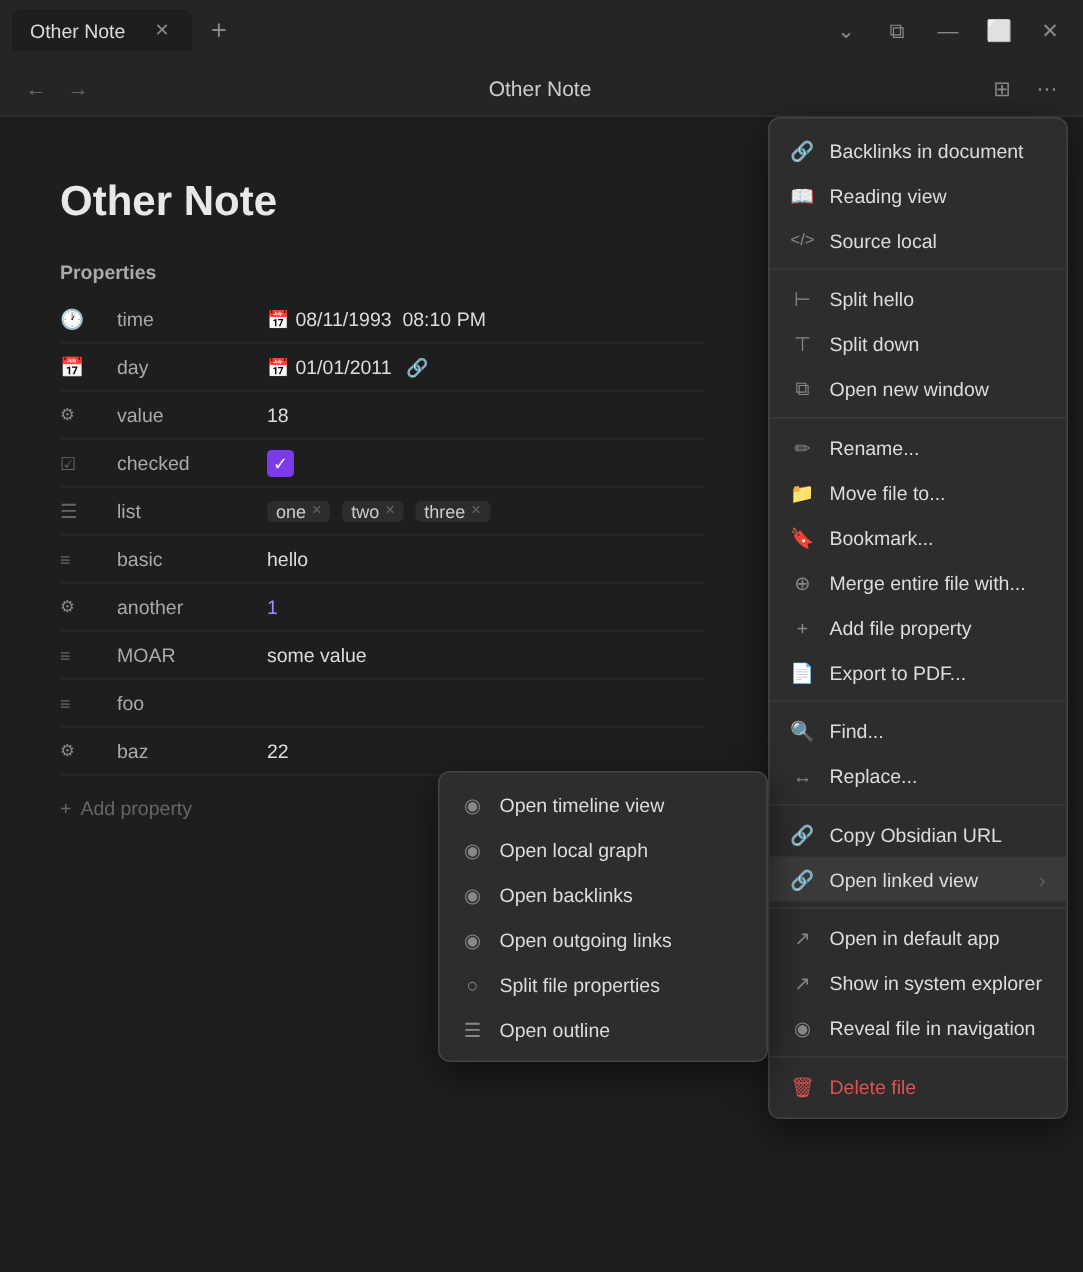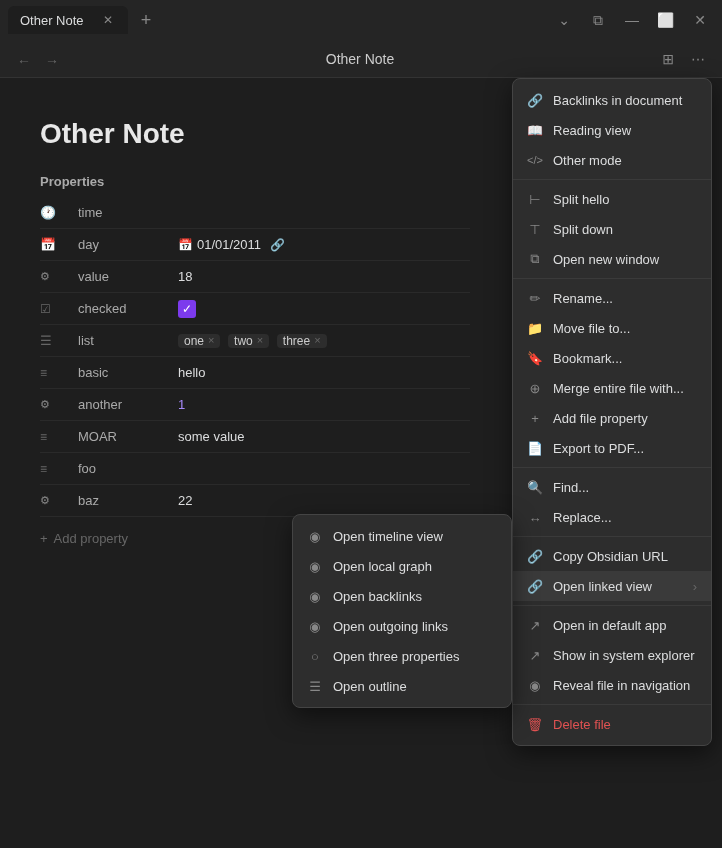--- a/index.html
+++ b/index.html
@@ -304,20 +304,23 @@
 
 <div class="main-content">
   <div class="note-title">Other Note</div>
 
   <div class="properties-section">
     <div class="properties-label">Properties</div>
 
     <div class="property-row">
       <div class="property-icon">🕐</div>
       <div class="property-name">time</div>
+      <div class="property-value">
+        <span style="color:#888; margin-right:4px; font-size:12px;">📅</span>08/11/1993&nbsp;&nbsp;08:10 PM
+      </div>
     </div>
 
     <div class="property-row">
       <div class="property-icon">📅</div>
       <div class="property-name">day</div>
       <div class="property-value">
         <span style="color:#888; margin-right:4px; font-size:12px;">📅</span>01/01/2011
         <span class="link-icon">🔗</span>
       </div>
     </div>
@@ -394,40 +397,40 @@
   <div class="menu-item">
     <span class="menu-icon">◉</span>
     <span>Open backlinks</span>
   </div>
   <div class="menu-item">
     <span class="menu-icon">◉</span>
     <span>Open outgoing links</span>
   </div>
   <div class="menu-item">
     <span class="menu-icon">○</span>
-    <span>Open three properties</span>
+    <span>Split file properties</span>
   </div>
   <div class="menu-item">
     <span class="menu-icon">☰</span>
     <span>Open outline</span>
   </div>
 </div>
 
 <div class="context-menu">
   <div class="menu-item">
     <span class="menu-icon">🔗</span>
     <span>Backlinks in document</span>
   </div>
   <div class="menu-item">
     <span class="menu-icon">📖</span>
     <span>Reading view</span>
   </div>
   <div class="menu-item">
     <span class="menu-icon" style="font-size:11px;">&lt;/&gt;</span>
-    <span>Other mode</span>
+    <span>Source local</span>
   </div>
 
   <div class="menu-divider"></div>
 
   <div class="menu-item">
     <span class="menu-icon">⊢</span>
     <span>Split hello</span>
   </div>
   <div class="menu-item">
     <span class="menu-icon">⊤</span>

